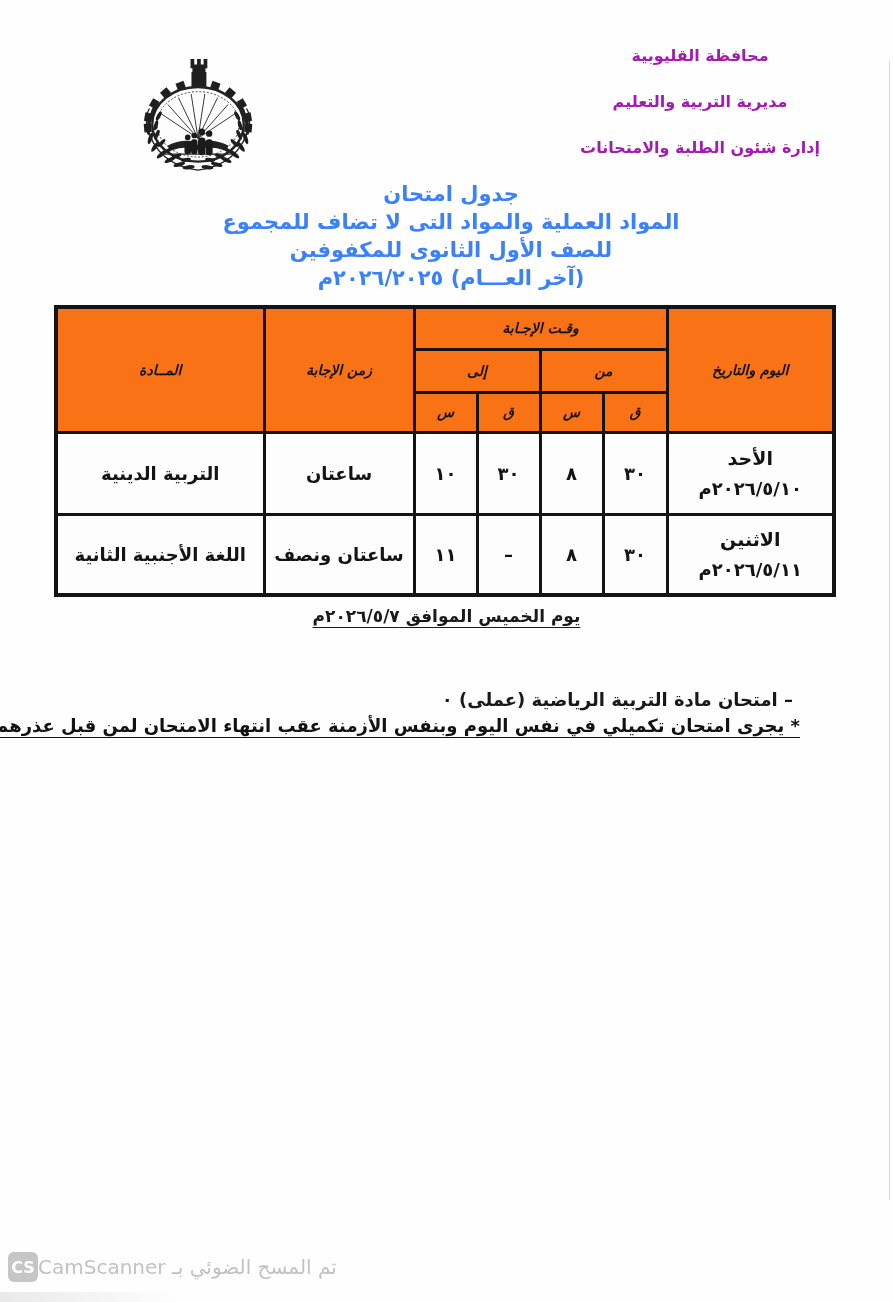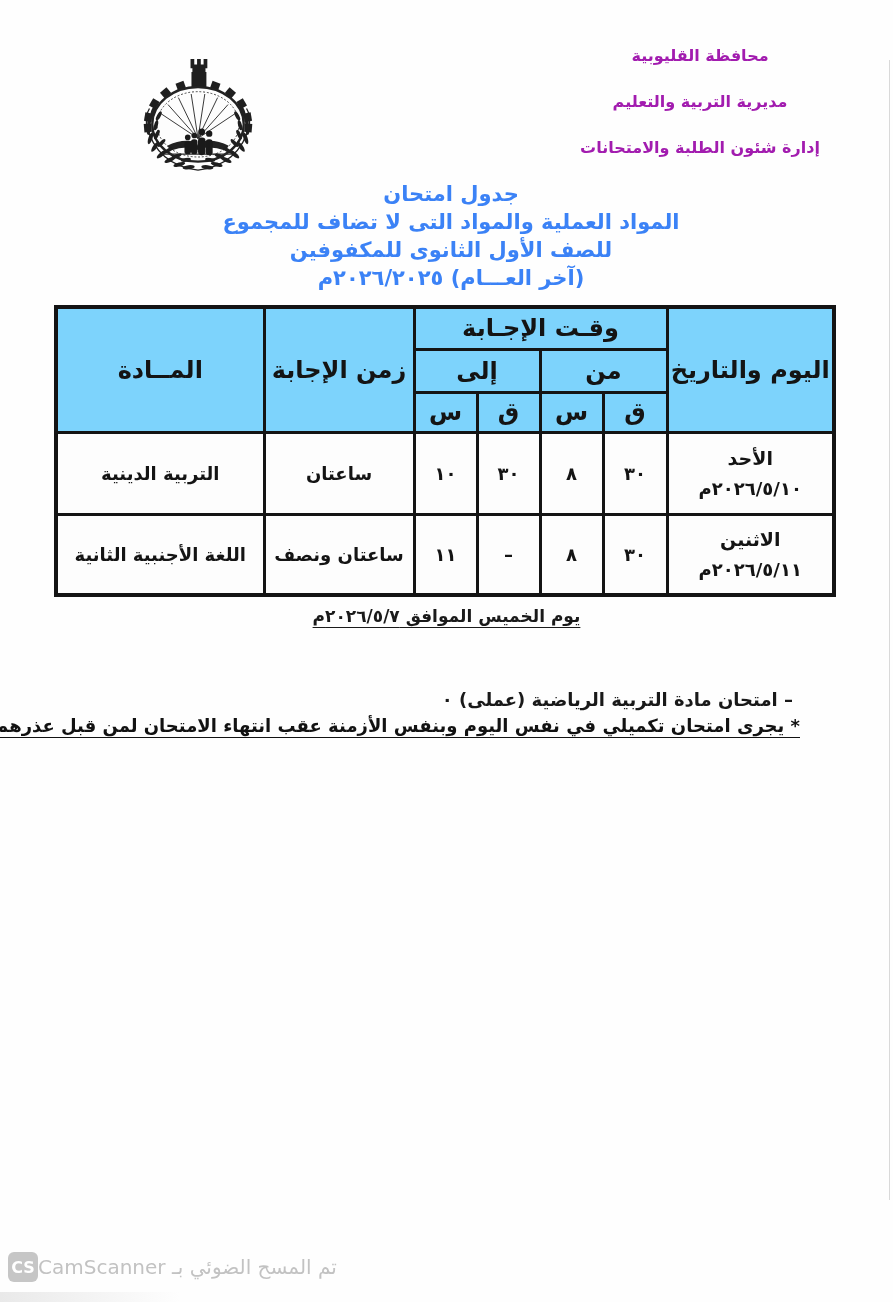--- a/index.html
+++ b/index.html
@@ -37,21 +37,21 @@
     position:absolute; top:305px; right:57px;
     border-collapse:collapse; direction:rtl;
     border:4px solid #141414;
     table-layout:fixed;
   }
   table.exam th, table.exam td {
     border:3px solid #141414;
     text-align:center; vertical-align:middle;
     font-weight:bold; color:#141414; padding:2px;
   }
-  table.exam th { background:#7dd3fc; font-size:24px; }
+  table.exam th { background:#f97316; font-size:14px;font-style:italic; }
   table.exam td { background:#fdfdfd; font-size:18px; }
   td.subject, td.duration, .day-line { font-size:19px; }
   .date-line { font-size:18px; margin-top:9px; }
   
   .thursday-note {
     position:absolute; top:606px; left:0; width:893px;
     direction:rtl; text-align:center; font-weight:bold; font-size:17px;
     color:#1a1a1a;
   }
   .thursday-note span { text-decoration:underline; text-underline-offset:5px;text-align:right; }

